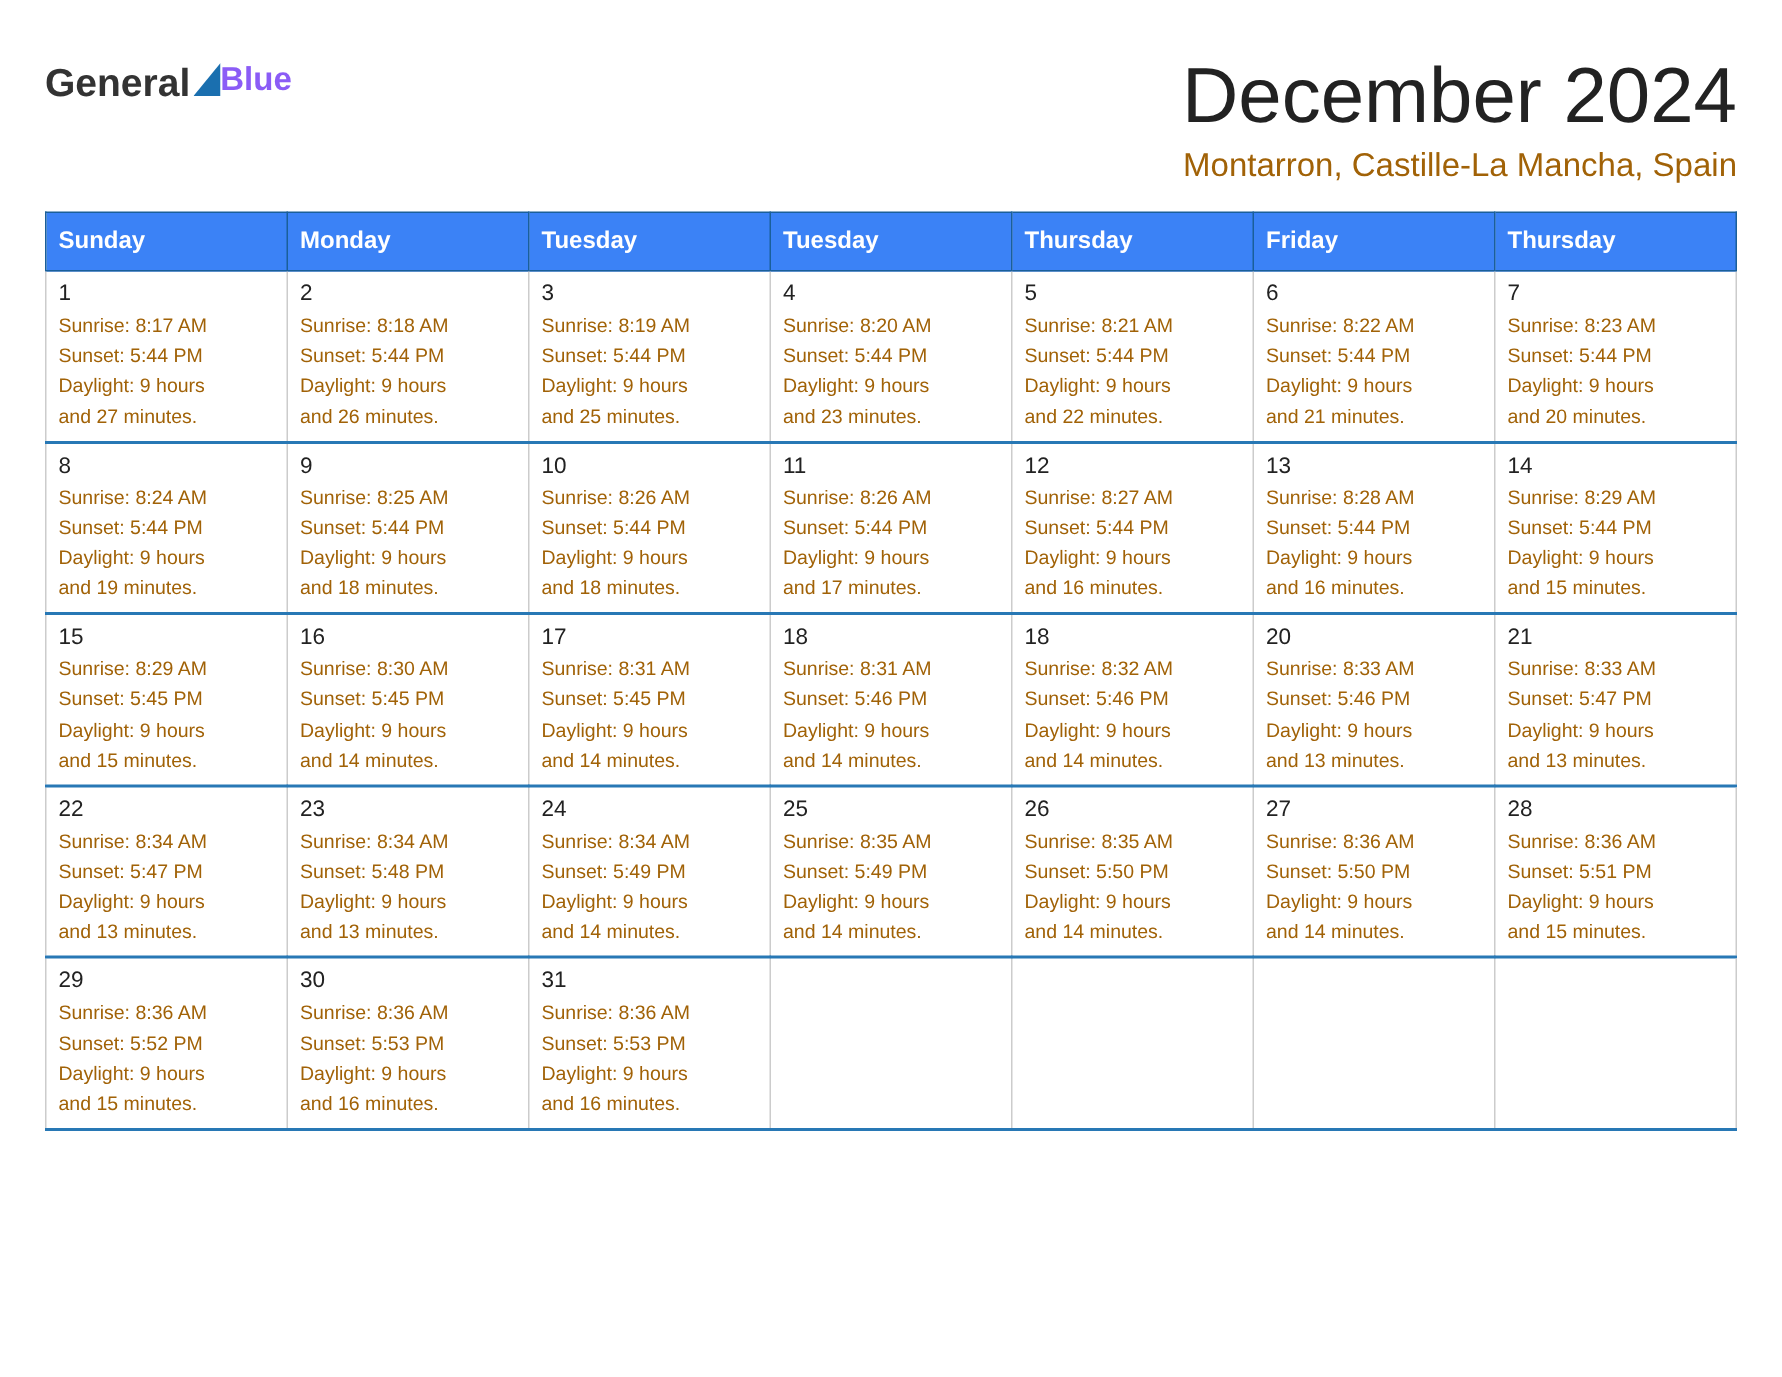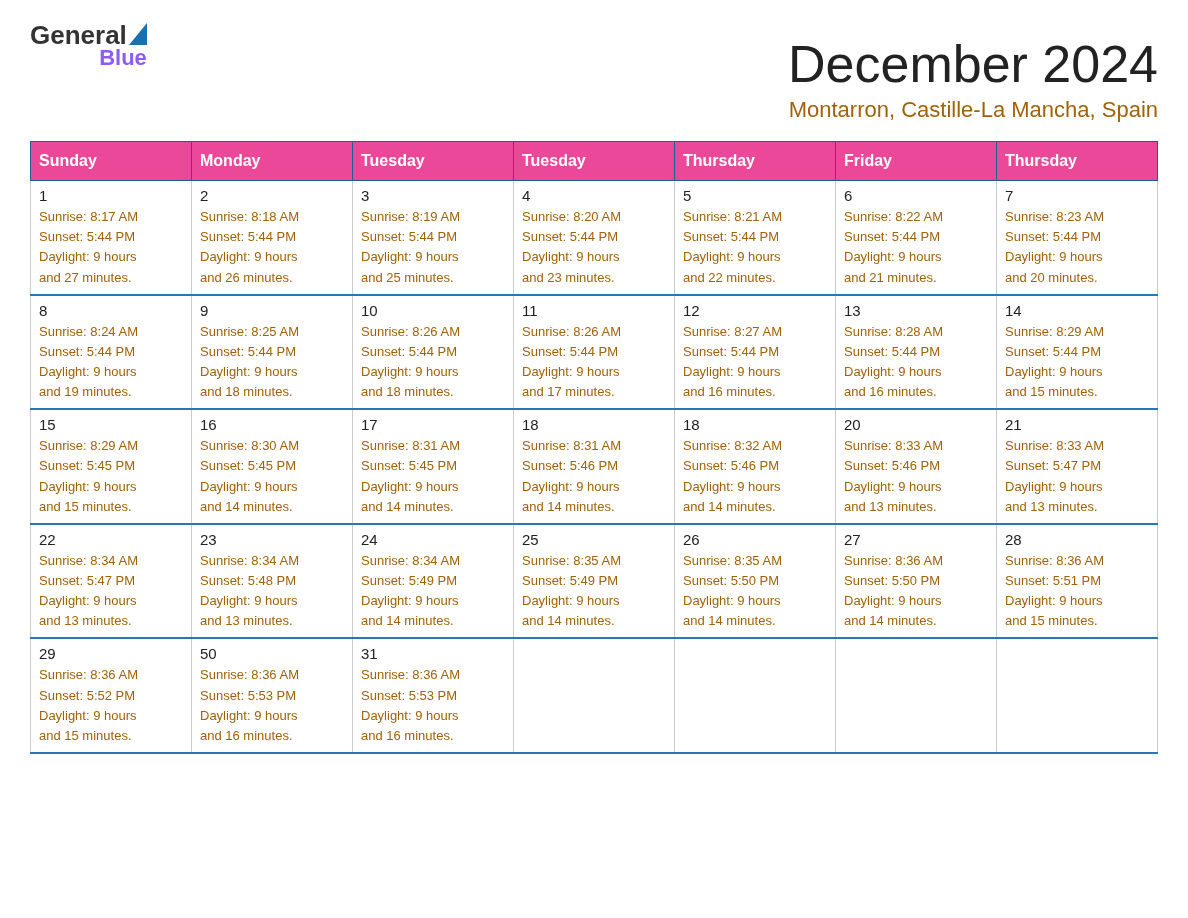--- a/index.html
+++ b/index.html
@@ -11,22 +11,23 @@
       padding: 20px 30px;
     }
     .header {
       display: flex;
       justify-content: space-between;
       align-items: flex-start;
       margin-bottom: 18px;
     }
     .logo {
       display: flex;
-      flex-direction: column;
-      align-items: flex-end;
+      flex-direction: row;
+      align-items: center;
+      margin-top: 20px;
     }
     .logo-blue-text {
       color: #8b5cf6;
       font-size: 22px;
       font-weight: bold;
       margin-top: -2px;
     }
     .title-block {
       text-align: right;
     }
@@ -41,21 +42,21 @@
       font-size: 22px;
       color: #a16207;
       margin-top: 4px;
     }
     table {
       width: 100%;
       border-collapse: collapse;
       font-size: 13.5px;
     }
     thead tr th {
-      background-color: #ec4899;
+      background-color: #3b82f6;
       color: #fff;
       padding: 10px 8px;
       text-align: left;
       font-size: 16px;
       font-weight: bold;
       border: 1px solid #1a5f9a;
     }
     tbody tr td {
       border: 1px solid #ccc;
       vertical-align: top;
@@ -257,21 +258,21 @@
         <span class="day-number">28</span>
         <span class="day-info">Sunrise: 8:36 AM<br>Sunset: 5:51 PM<br>Daylight: 9 hours<br>and 15 minutes.</span>
       </td>
       </tr>
       <tr>
         <td>
         <span class="day-number">29</span>
         <span class="day-info">Sunrise: 8:36 AM<br>Sunset: 5:52 PM<br>Daylight: 9 hours<br>and 15 minutes.</span>
       </td>
         <td>
-        <span class="day-number">50</span>
+        <span class="day-number">30</span>
         <span class="day-info">Sunrise: 8:36 AM<br>Sunset: 5:53 PM<br>Daylight: 9 hours<br>and 16 minutes.</span>
       </td>
         <td>
         <span class="day-number">31</span>
         <span class="day-info">Sunrise: 8:36 AM<br>Sunset: 5:53 PM<br>Daylight: 9 hours<br>and 16 minutes.</span>
       </td>
         <td class="empty"></td>
         <td class="empty"></td>
         <td class="empty"></td>
         <td class="empty"></td>

